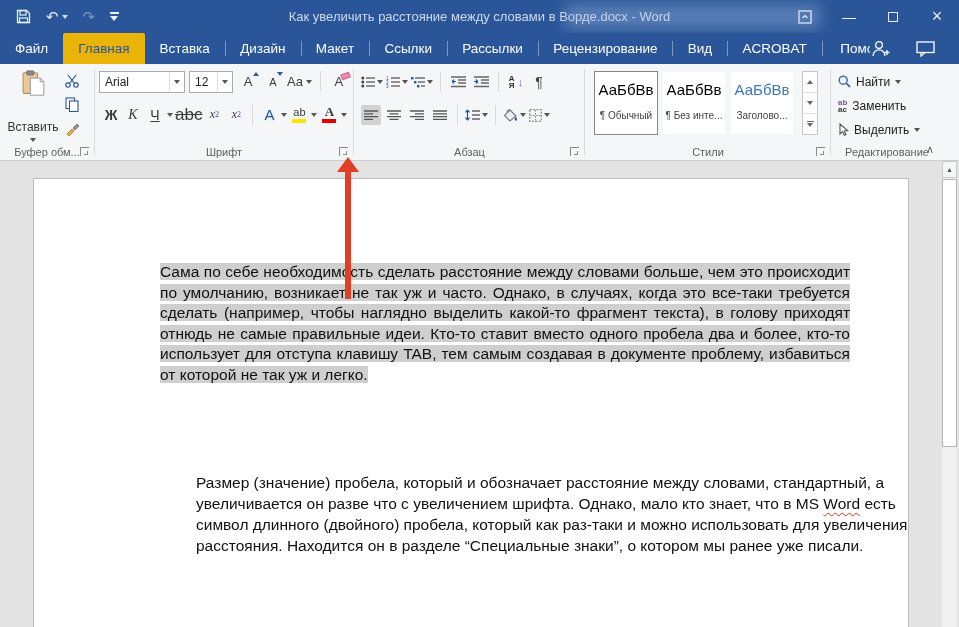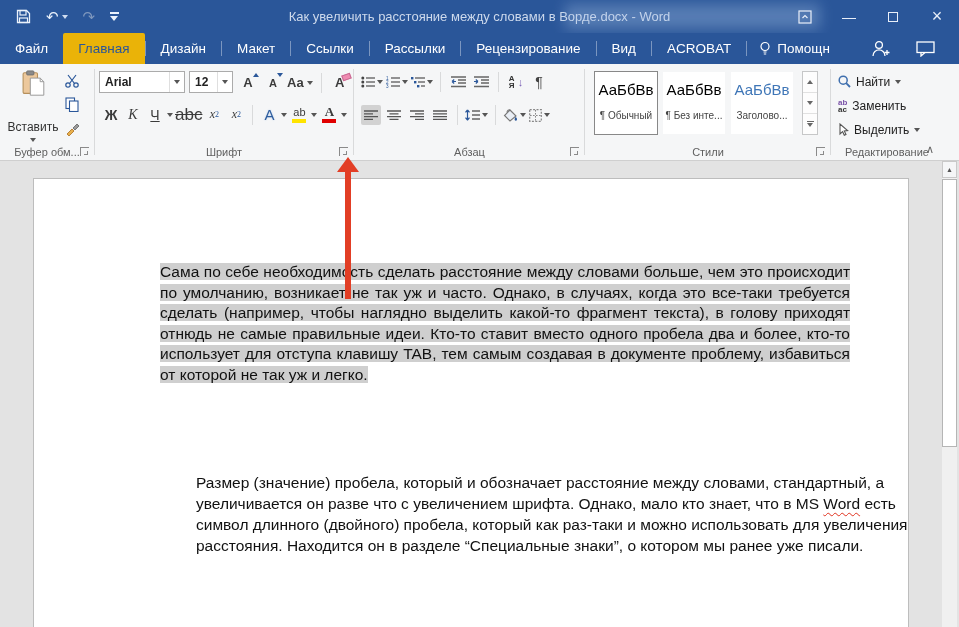--- a/index.html
+++ b/index.html
@@ -61,21 +61,21 @@
   
   .g-clip { left:0; width:94px; }
   .pastebtn { position:absolute; left:7px; top:6px; width:52px; height:72px;
     display:flex; flex-direction:column; align-items:center; }
   .pastebtn .lbl { margin-top:23px; color:#333; }
   .clipcol { position:absolute; left:62px; top:8px; display:flex; flex-direction:column; gap:7px; }
   .clipcol > span { display:flex; align-items:center; justify-content:center; width:20px; height:17px; }
 
   
   .g-font { left:95px; width:258px; }
-  .frow1 { position:absolute; left:4px; top:7px; display:flex; align-items:flex-end; gap:4px;font-weight:bold; }
+  .frow1 { position:absolute; left:4px; top:7px; display:flex; align-items:flex-start; gap:4px; }
   .combo { height:22px; background:#fff; border:1px solid #ababab; display:flex;
     align-items:center; font-size:12px; color:#222; }
   .combo .cv { padding:0 5px; }
   .combo .cd { width:15px; align-self:stretch; display:flex; align-items:center;
     justify-content:center; border-left:1px solid #dfdfdf; }
   .cd i, .mini-caret { display:inline-block; width:0; height:0; border-left:3px solid transparent;
     border-right:3px solid transparent; border-top:4px solid #555; }
   .fbtn { min-width:20px; height:21px; display:inline-flex; align-items:center;
     justify-content:center; color:#3b3b3b; position:relative; }
   .grow-tri { position:absolute; top:1px; right:0px; width:0; height:0;
@@ -215,20 +215,21 @@
     </span>
     <span class="winbtn" style="font-size:18px;">
       <span>×</span>
     </span>
   </div>
 </div>
 
 <div class="tabrow">
   <span class="tab">Файл</span>
   <span class="tab active">Главная</span>
+  <span class="tab">Вставка</span>
   <span class="tabsep"></span>
   <span class="tab">Дизайн</span>
   <span class="tabsep"></span>
   <span class="tab">Макет</span>
   <span class="tabsep"></span>
   <span class="tab">Ссылки</span>
   <span class="tabsep"></span>
   <span class="tab">Рассылки</span>
   <span class="tabsep"></span>
   <span class="tab">Рецензирование</span>

